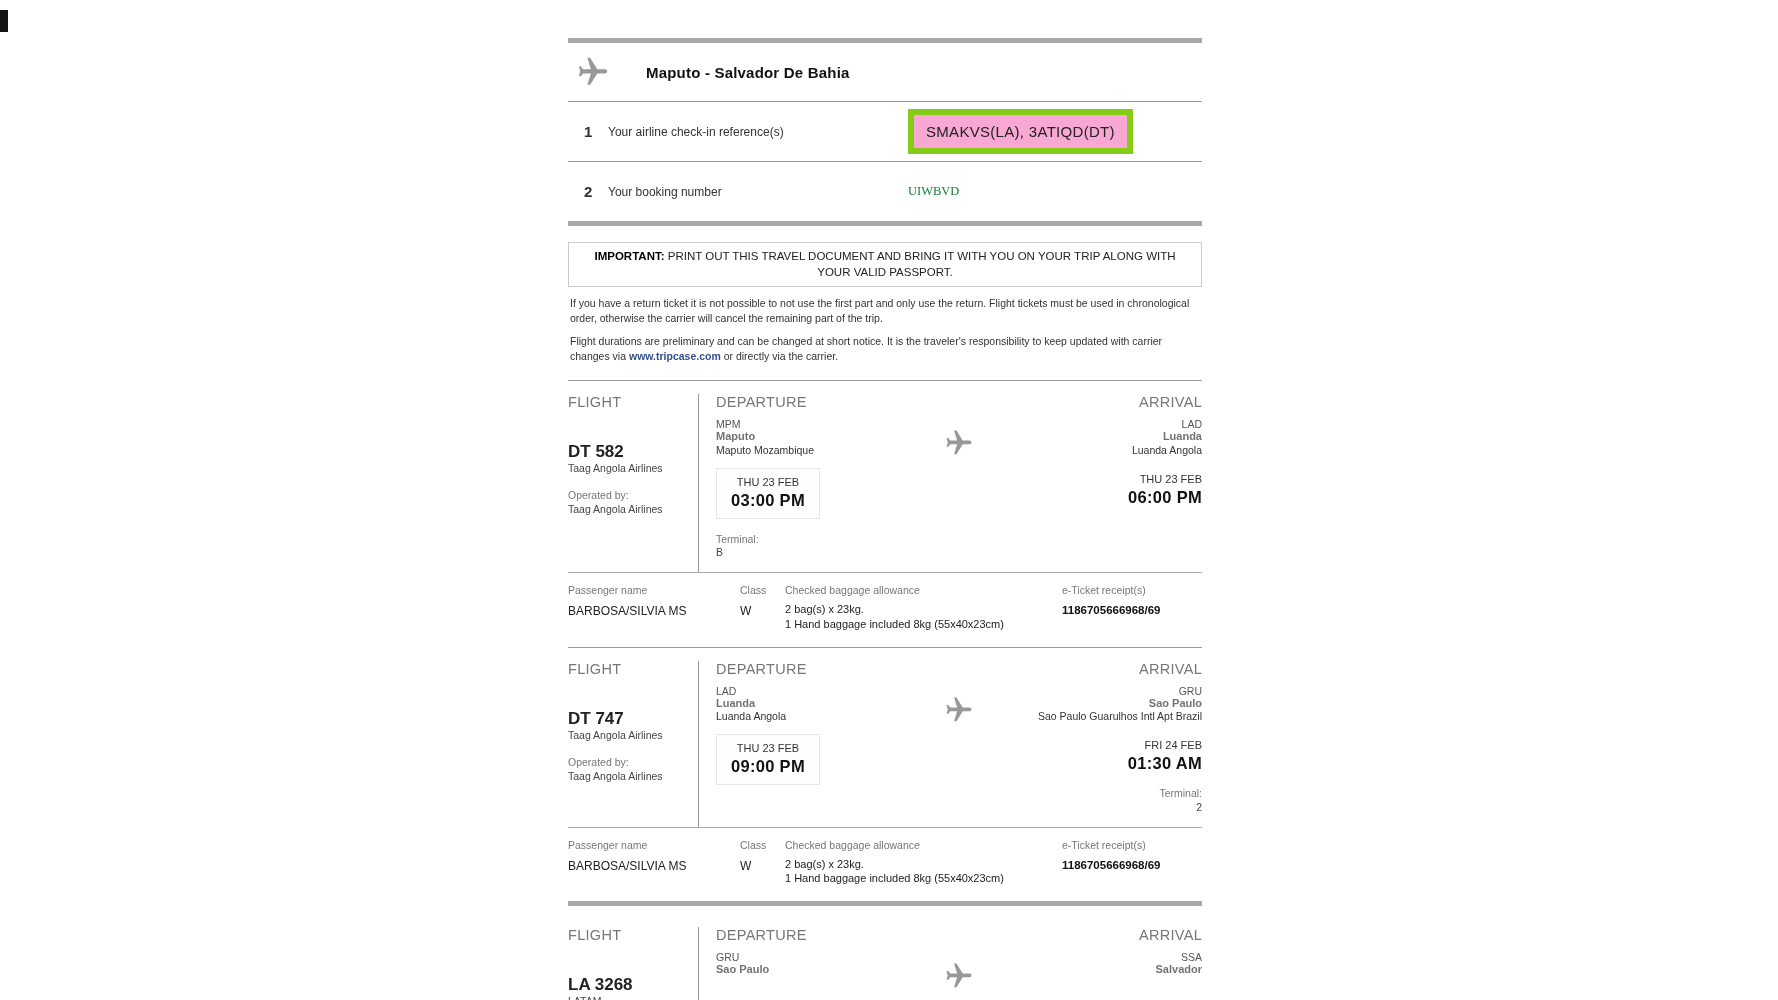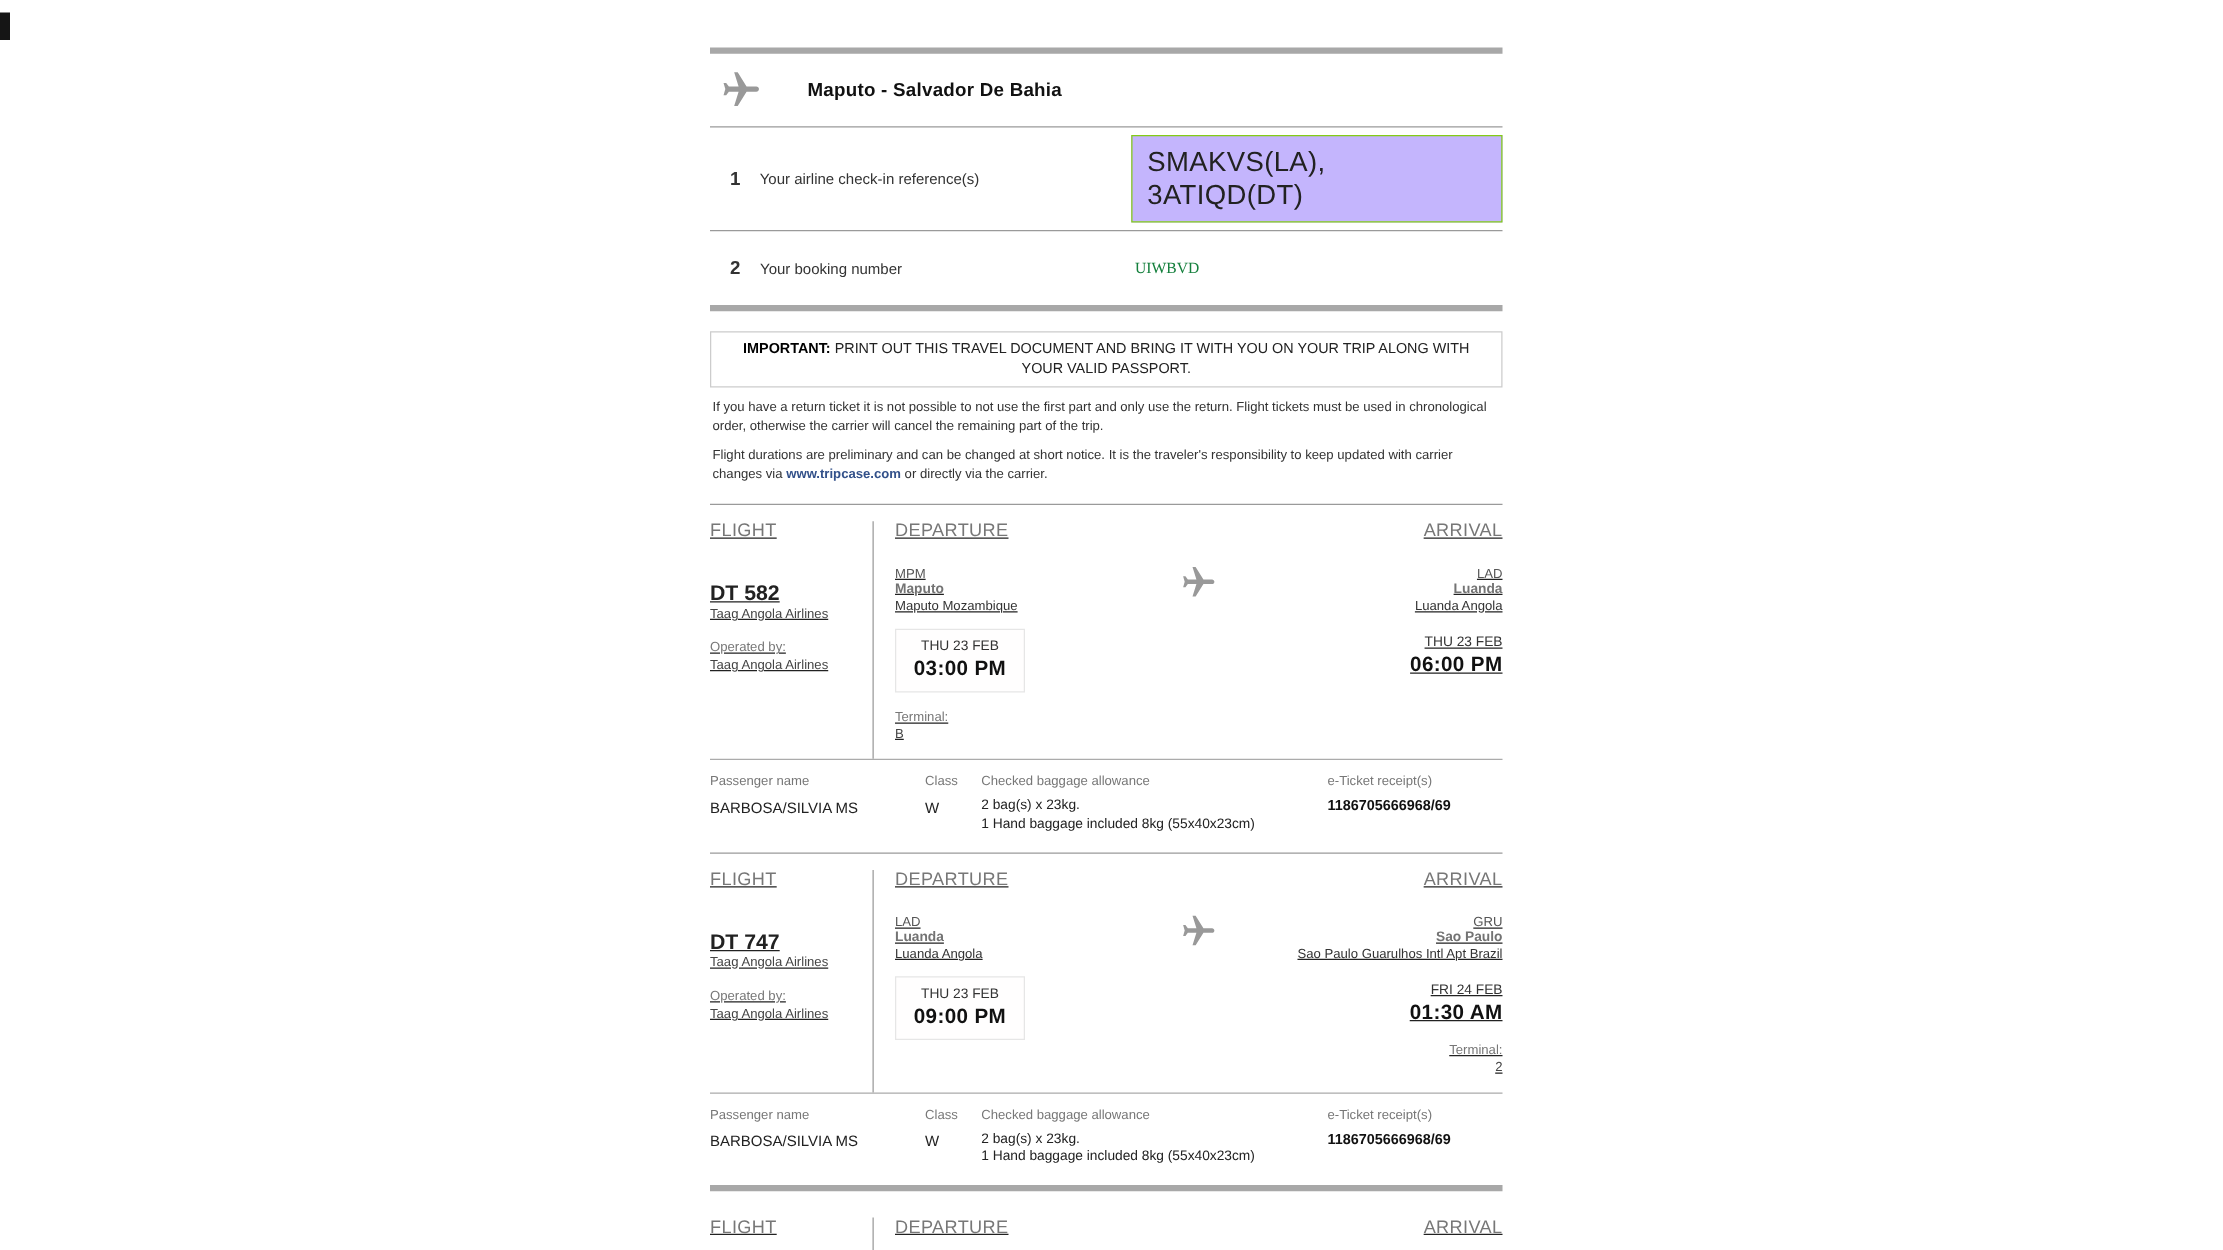--- a/index.html
+++ b/index.html
@@ -26,55 +26,55 @@
   
   .doc-header { display: flex; align-items: center; gap: 36px; padding: 12px 0 12px 8px; }
   .plane-icon svg { display: block; transform: rotate(90deg); }
   .doc-title { font-size: 15px; font-weight: bold; color: #111; letter-spacing: .2px; }
 
   
   .step-row { display: flex; align-items: center; min-height: 59px; padding: 6px 0; }
   .step-num { width: 40px; padding-left: 16px; font-size: 15px; font-weight: bold; color: #333; }
   .step-label { width: 300px; font-size: 12px; color: #333; }
   .step-value-box {
-    border: 1px solid #84cc16; background: #c4b5fd;
-    padding: 8px 12px; font-size: 22px; color: #222; letter-spacing: .3px;
+    border: 6px solid #84cc16; background: #f9a8d4;
+    padding: 8px 12px; font-size: 15px; color: #222; letter-spacing: .3px;
   }
   .step-value-plain { font-size: 12.5px; color: #15803d; font-family: Liberation Serif, serif; }
 
   
   .important-box {
     margin-top: 16px;
     border: 1px solid #ccc;
     padding: 6px 10px;
     text-align: center;
     font-size: 11.5px; line-height: 1.35; color: #222;
   }
   .important-label { font-weight: bold; color: #000; }
   .notice-para { margin-top: 9px; font-size: 10.5px; line-height: 1.4; color: #333; padding: 0 2px; }
   .tripcase-link { color: #33518a; font-weight: bold; text-decoration: none; }
 
   
-  .flight-section { border-top: 1px solid #9a9a9a; text-decoration: underline; }
+  .flight-section { border-top: 1px solid #9a9a9a; }
   .flight-section.no-top { border-top: none; }
   .flight-grid { display: grid; grid-template-columns: 130px 1fr; padding-top: 13px; }
   .flight-col { padding-bottom: 10px; }
   .col-header { font-size: 14.5px; color: #777; letter-spacing: .3px; }
   .flight-num { margin-top: 32px; font-size: 17px; font-weight: bold; color: #222; }
   .small-dark { font-size: 10.5px; color: #444; line-height: 1.3; }
   .small-gray { font-size: 10.5px; color: #777; line-height: 1.3; }
   .operated { margin-top: 14px; }
   .dep-arr-area {
     border-left: 1px solid #9a9a9a;
     padding-left: 17px;
     display: grid; grid-template-columns: 1fr 64px 1fr;
     padding-bottom: 12px;
   }
   .arr-col { text-align: right; }
-  .airport-code { margin-top: 20px; font-size: 10.5px; color: #555; }
+  .airport-code { margin-top: 8px; font-size: 10.5px; color: #555; }
   .city { font-size: 11px; font-weight: bold; color: #737373; line-height: 1.25; }
   .city-sub { font-size: 10.5px; color: #333; }
   .time-box {
     display: inline-block; margin-top: 12px;
     border: 1px solid #e6e6e6; background: #fffefe;
     padding: 7px 14px 8px 14px; text-align: center;
   }
   .time-plain { margin-top: 17px; }
   .date-txt { font-size: 11px; color: #333; }
   .time-txt { margin-top: 3px; font-size: 16.5px; font-weight: bold; color: #111; letter-spacing: .3px; }

